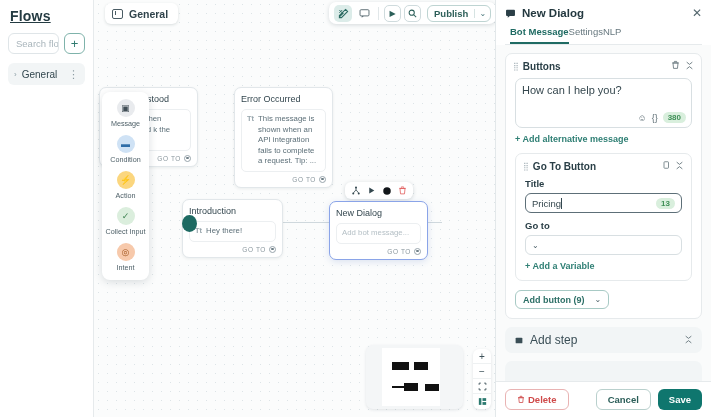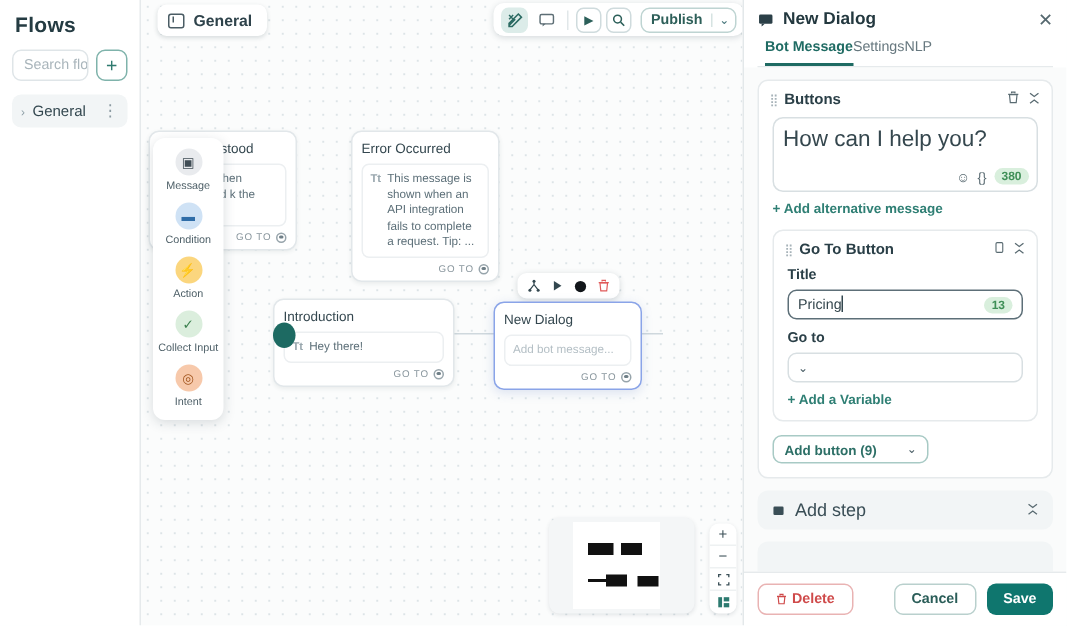--- a/index.html
+++ b/index.html
@@ -12,21 +12,21 @@
     background: #ffffff;
   }
   .app { position: relative; width: 711px; height: 417px; display: flex; }
 
   
   .sidebar {
     width: 94px; height: 417px; background: #ffffff;
     border-right: 1px solid #e6eaec;
     padding: 6px 8px 0 8px; flex-shrink: 0;
   }
-  .flows-title { font-size: 14px; font-weight: bold; color: #243b42; letter-spacing: .2px; margin: 2px 0 9px 2px; }
+  .flows-title { font-size: 14px; font-weight: bold; color: #243b42; letter-spacing: .2px; margin: 2px 0 9px 2px; text-decoration: underline; }
   .search-row { display: flex; align-items: center; gap: 5px; }
   .search-box {
     flex: 1; height: 21px; border: 1px solid #dfe5e8; border-radius: 6px;
     display: flex; align-items: center; padding: 0 4px; gap: 3px; background: #fff;
     overflow: hidden;
   }
   .search-box .ph { color: #a9b5bb; font-size: 9.5px; white-space: nowrap; }
   .add-btn {
     width: 21px; height: 21px; border: 1px solid #7fb3ab; border-radius: 6px;
     display: flex; align-items: center; justify-content: center;
@@ -100,21 +100,21 @@
     margin-top: 4px; font-size: 6.5px; color: #8a979e; letter-spacing: .6px;
   }
   .node .goto .dot {
     width: 7px; height: 7px; border-radius: 50%; border: 1.2px solid #97a4ab;
     display: inline-block; position: relative;
   }
   .node .goto .dot::after{content:"";position:absolute;inset:1.3px;border-radius:50%;background:#6f7f87;}
 
   #node-not-understood { left: 5px; top: 87px; width: 99px; }
   #node-error { left: 140px; top: 87px; width: 99px; }
-  #node-introduction { left: 88px; top: 199px; width: 121px; }
+  #node-introduction { left: 88px; top: 199px; width: 101px; }
   #node-new-dialog { left: 235px; top: 201px; width: 99px; border: 1.4px solid #8aa4e8; box-shadow: 0 2px 7px rgba(80,110,190,.18); }
 
   .node-toolbar {
     position: absolute; left: 251px; top: 182px; height: 17px; background: #fff;
     border-radius: 6px; box-shadow: 0 1px 4px rgba(40,60,70,.2);
     display: flex; align-items: center; gap: 6px; padding: 0 6px;
   }
   .node-toolbar .nt { cursor: pointer; display: flex; align-items: center; font-size: 9px; color: #33474f; }
 
   
@@ -174,21 +174,21 @@
   }
   .grip { color: #a6b2b8; font-size: 8px; letter-spacing: -1px; cursor: grab; }
   .card-head .ttl { flex: 1; font-size: 10px; font-weight: bold; color: #2a3f47; }
   .hd-ic { color: #5a6b72; font-size: 9px; cursor: pointer; }
   .card-body { padding: 0 9px 9px 9px; }
   .fld-label { font-size: 9.5px; font-weight: bold; color: #2a3f47; margin-bottom: 4px; }
   .textarea-box {
     border: 1px solid #d8dfe2; border-radius: 7px; height: 50px; padding: 5px 6px;
     position: relative; background: #fff;
   }
-  .textarea-box .val { font-size: 15px; color: #35474e; }
+  .textarea-box .val { font-size: 11px; color: #35474e; }
   .ta-tools {
     position: absolute; right: 5px; bottom: 4px; display: flex; align-items: center; gap: 5px;
   }
   .ta-tools .ic { font-size: 9px; color: #5c6d74; cursor: pointer; }
   .counter {
     background: #d9efdd; color: #3f8f57; font-size: 8px; font-weight: bold;
     border-radius: 8px; padding: 1px 5px;
   }
   .link-add { display: block; font-size: 9px; font-weight: bold; color: #2f7f74; margin-top: 6px; cursor: pointer; }
 
@@ -197,21 +197,21 @@
     align-items: center; padding: 0 6px; background: #fff; gap: 4px;
   }
   .inp.focused { border-color: #5d6f78; }
   .inp .v { flex: 1; font-size: 9.5px; color: #35474e; }
   .inp .v.ph { color: #a9b5bb; }
   .caret { width: 1px; height: 11px; background: #33474f; display: inline-block; vertical-align: -2px; }
   .chev-d { font-size: 8px; color: #4c6068; }
   .mt7 { margin-top: 7px; }
 
   .addbtn-pill {
-    display: inline-flex; align-items: center; gap: 20px; border: 1px solid #a8cac5;
+    display: inline-flex; align-items: center; gap: 10px; border: 1px solid #a8cac5;
     border-radius: 6px; height: 19px; padding: 0 7px; cursor: pointer; background: #fff;
     margin-bottom: 9px;
   }
   .addbtn-pill .t { font-size: 9px; font-weight: bold; color: #2c6f66; }
 
   .strip {
     background: #f2f5f6; border-radius: 7px; height: 26px; display: flex;
     align-items: center; gap: 6px; padding: 0 9px; margin-bottom: 8px; cursor: pointer;
   }
   .strip .t { flex: 1; font-size: 12px; color: #3a4e56; }

